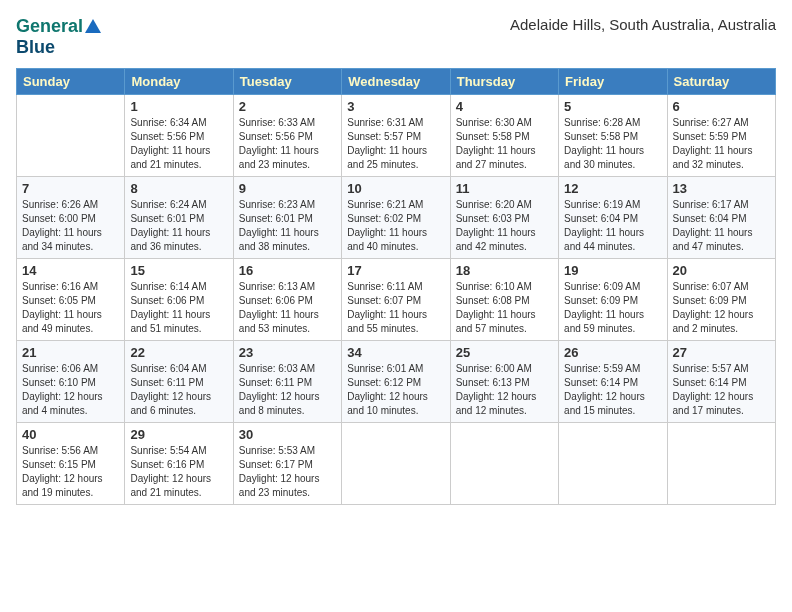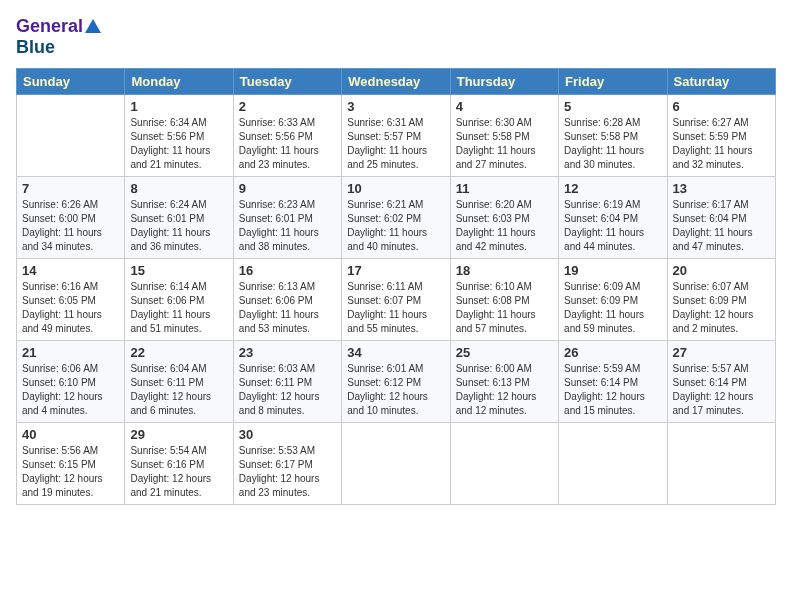--- a/index.html
+++ b/index.html
@@ -21,21 +21,21 @@
       flex-direction: column;
       align-items: flex-start;
     }
     .logo-text {
       display: flex;
       align-items: center;
     }
     .logo-general {
       font-size: 18px;
       font-weight: bold;
-      color: #4c1d95;
+      color: #0f766e;
     }
     .logo-blue {
       font-size: 18px;
       font-weight: bold;
       color: #0c4a6e;
     }
     .logo-triangle {
       width: 0;
       height: 0;
       border-left: 8px solid transparent;
@@ -103,20 +103,21 @@
 
 <div class="header">
   <div class="logo">
     <div class="logo-text">
       <span class="logo-general">General</span>
       <div class="logo-triangle"></div>
     </div>
     <span class="logo-blue">Blue</span>
   </div>
   <div class="title-block">
+    <div class="location-title">Adelaide Hills, South Australia, Australia</div>
   </div>
 </div>
 
 <table class="calendar">
   <thead>
     <tr>
     <th>Sunday</th>
         <th>Monday</th>
         <th>Tuesday</th>
         <th>Wednesday</th>

